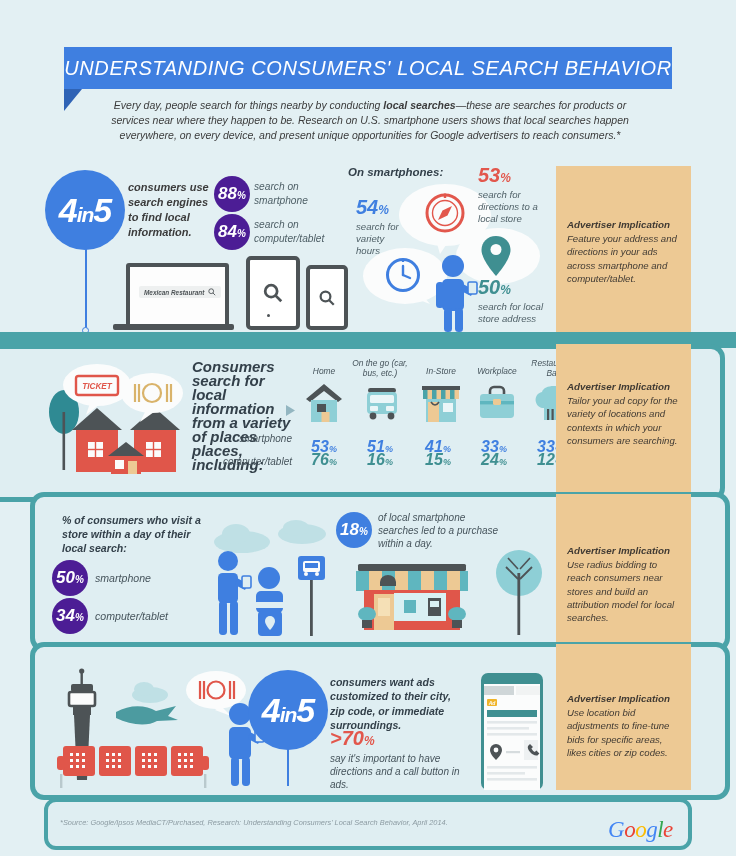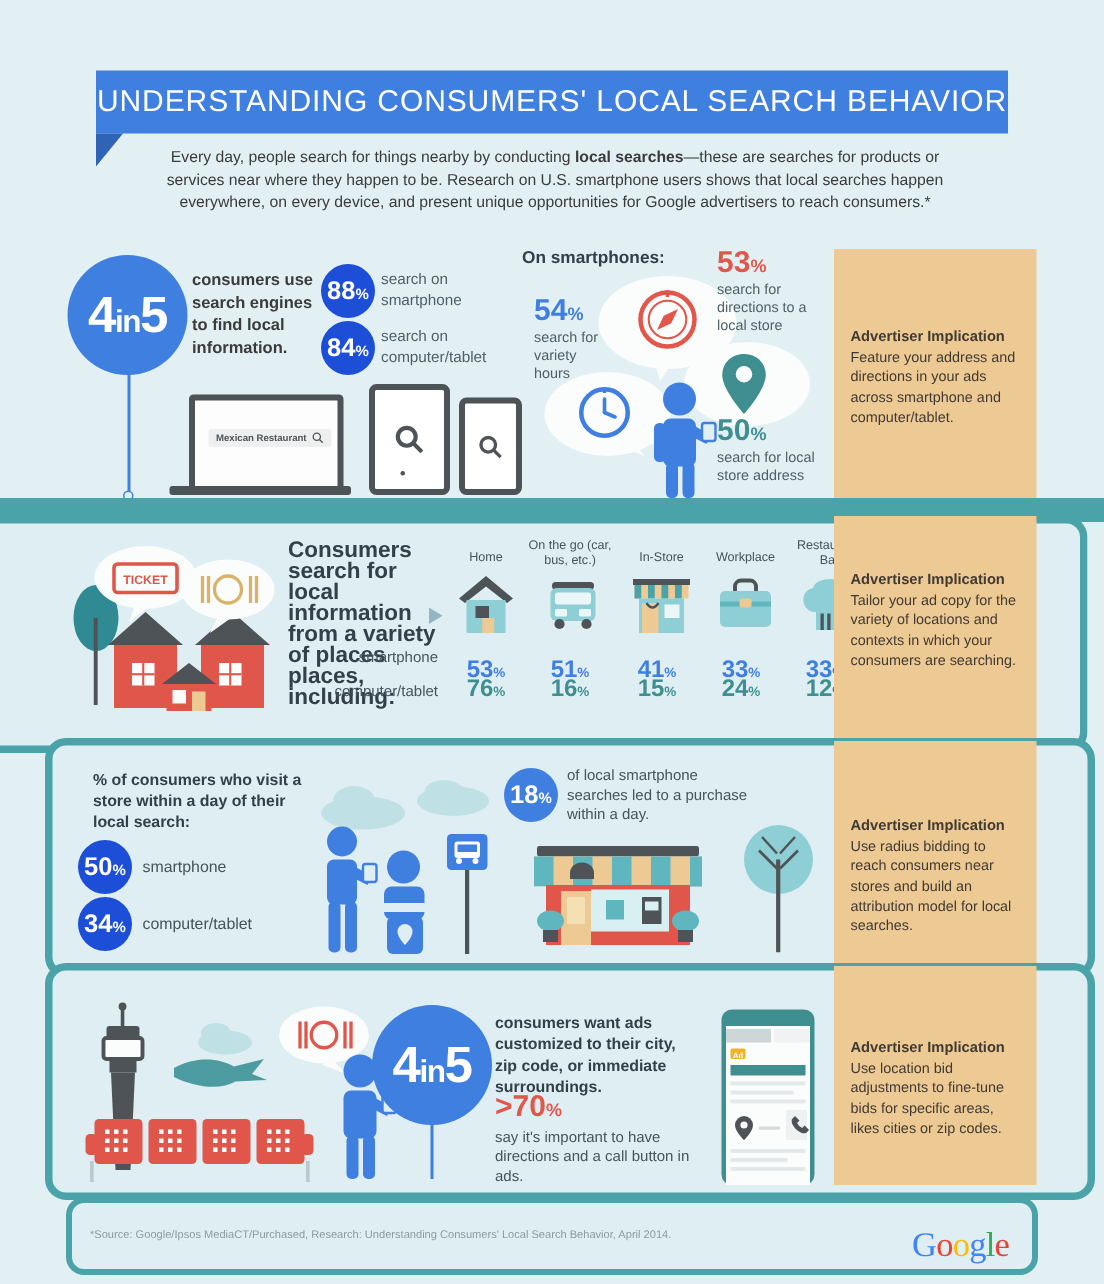--- a/index.html
+++ b/index.html
@@ -4,21 +4,21 @@
 <style>
   html,body{margin:0;padding:0;}
   body{
     width:736px;height:856px;
     background:#e3f0f3;
     font-family:"Liberation Sans", sans-serif;
     color:#3b3b3b;
     overflow:hidden;
     position:relative;
   }
-  .page{position:absolute;inset:0;}
+  .page{position:absolute;inset:0;font-style:italic;}
 
   
   .header-bar{
     position:absolute;left:64px;top:47px;width:608px;height:42px;
     background:#3f7fe0;display:flex;align-items:center;justify-content:center;
   }
   .header-bar .title{
     color:#ffffff;font-size:20px;letter-spacing:.6px;font-weight:400;
     font-family:"Liberation Sans", sans-serif;white-space:nowrap;
   }
@@ -46,21 +46,21 @@
     padding:0 11px;box-sizing:border-box;
   }
   .implication .imp-title{font-weight:bold;display:block;margin-bottom:1px;font-size:9.8px;}
 
   
   .circle{
     position:absolute;border-radius:50%;display:flex;align-items:center;
     justify-content:center;color:#fff;box-sizing:border-box;
   }
   .c-blue{background:#3f7fe0;}
-  .c-teal{background:#1d4ed8;}
+  .c-teal{background:#4c1d95;}
   .fourin5{font-size:34px;font-weight:bold;letter-spacing:-1px;line-height:1;}
   .fourin5 .sm{font-size:21px;}
   .pct-circ{font-size:17px;font-weight:bold;}
   .pct-circ .u{font-size:10px;}
 
   
   .lbl{position:absolute;font-size:11px;line-height:14px;}
   .bold{font-weight:bold;}
   .num{font-weight:bold;}
   .num .u{font-size:.6em;}

